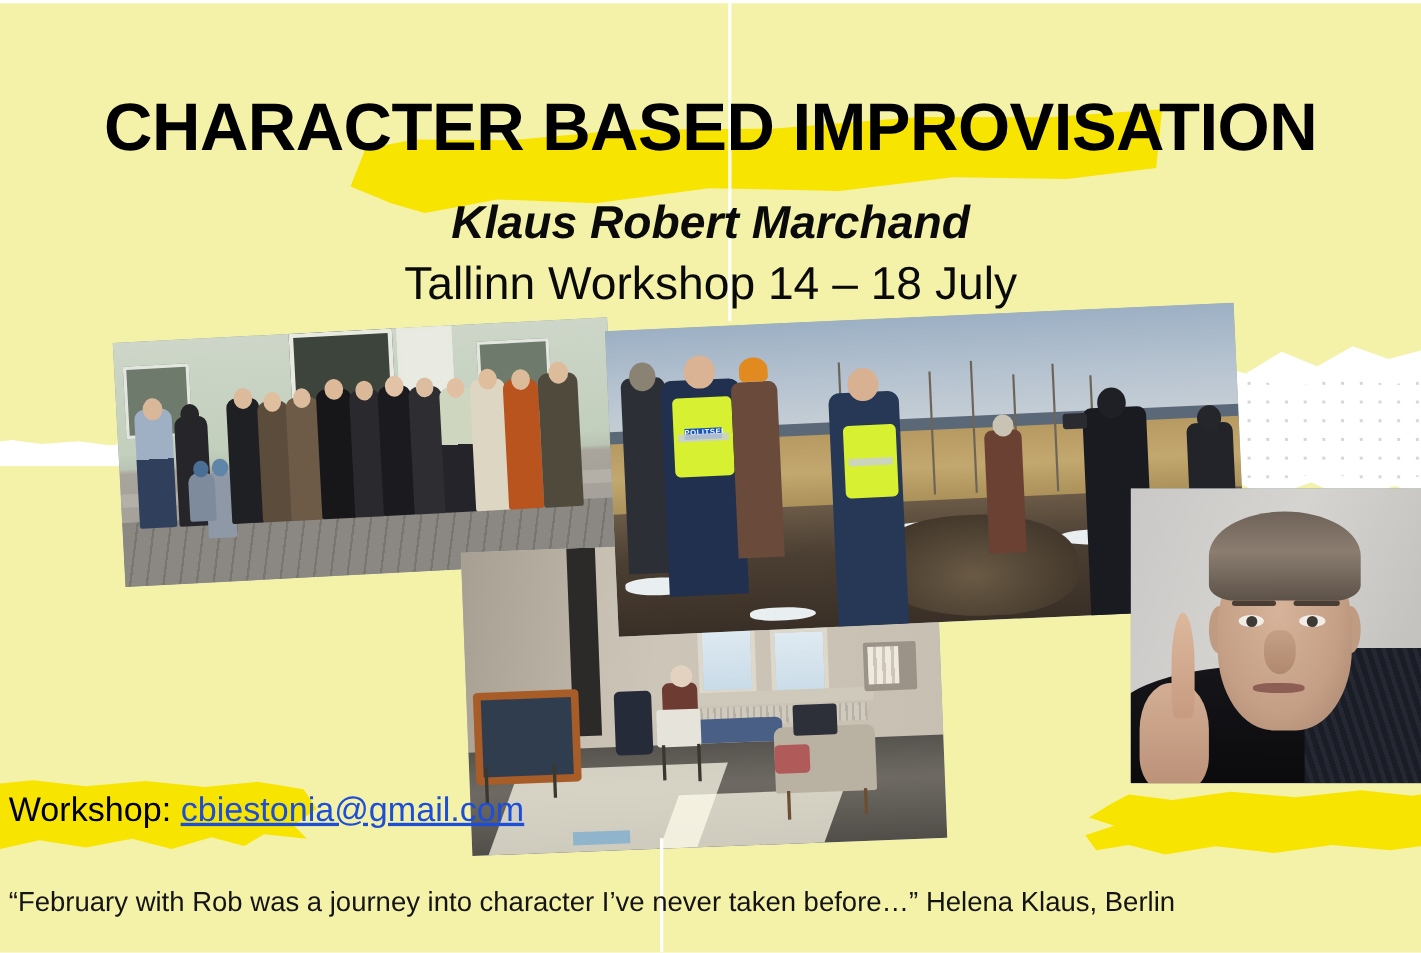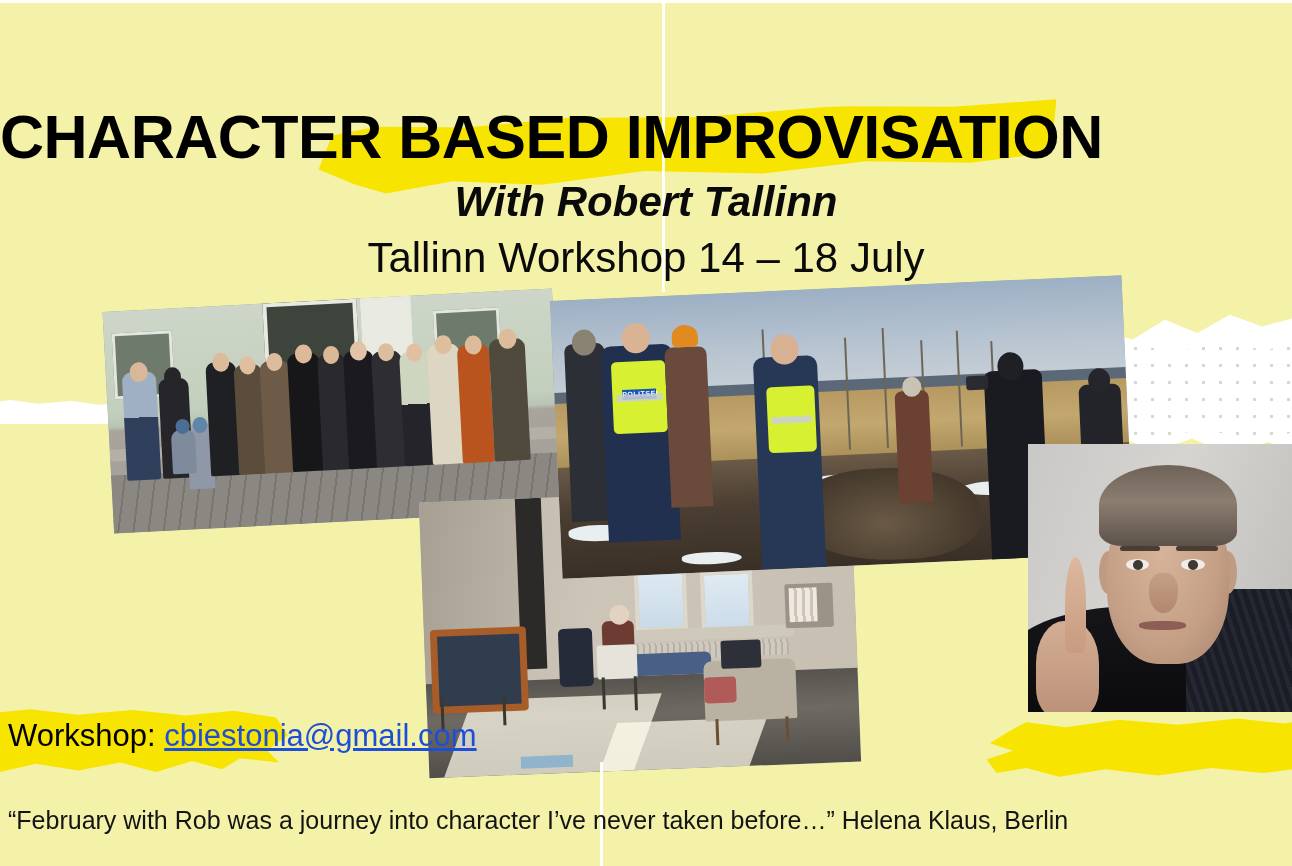--- a/index.html
+++ b/index.html
@@ -50,22 +50,22 @@
   .brush-contact{
     left:-12px;top:708px;width:300px;height:68px;
     clip-path:polygon(0% 8%,14% 2%,30% 10%,48% 3%,66% 11%,82% 4%,96% 14%,100% 40%,93% 62%,97% 80%,84% 74%,78% 90%,68% 78%,56% 94%,44% 80%,30% 92%,16% 82%,4% 94%,0% 70%);
   }
   .brush-bottom{
     left:980px;top:716px;width:330px;height:62px;
     clip-path:polygon(9% 24%,14% 10%,26% 18%,42% 6%,60% 14%,78% 4%,92% 12%,100% 6%,100% 82%,86% 92%,70% 84%,54% 96%,38% 86%,24% 98%,14% 84%,5% 92%,2% 70%,10% 56%,3% 44%);
   }
   
   .title{
-    position:absolute;left:0;width:1292px;top:102px;
-    text-align:left;z-index:7;
+    position:absolute;left:0;width:1292px;top:80px;
+    text-align:center;z-index:7;
     font-size:61px;font-weight:bold;letter-spacing:-0.5px;
     color:#000000;white-space:nowrap;
     font-family:"Liberation Sans", sans-serif;
   }
   .subtitle{
     position:absolute;left:0;width:1292px;top:178px;
     text-align:center;z-index:7;
     font-size:42px;font-style:italic;font-weight:600;
     color:#0A0A0A;
     font-family:"Liberation Sans", sans-serif;
@@ -325,21 +325,21 @@
     <div class="pt-eye" style="left:58%;">
       <div class="pt-pupil"></div>
     </div>
     <div class="pt-nose"></div>
     <div class="pt-mouth"></div>
     <div class="pt-hand"></div>
     <div class="pt-finger"></div>
   </div>
 
   <div class="title">CHARACTER BASED IMPROVISATION</div>
-  <div class="subtitle">With Robert Tallinn</div>
+  <div class="subtitle">Klaus Robert Marchand</div>
   <div class="dateline">Tallinn Workshop 14 – 18 July</div>
 
   <div class="contact">
     <span>Workshop:</span>
     <span class="email">cbiestonia@gmail.com</span>
   </div>
 
   <div class="quote">“February with Rob was a journey into character I’ve never taken before…” Helena Klaus, Berlin</div>
 </div>
 

